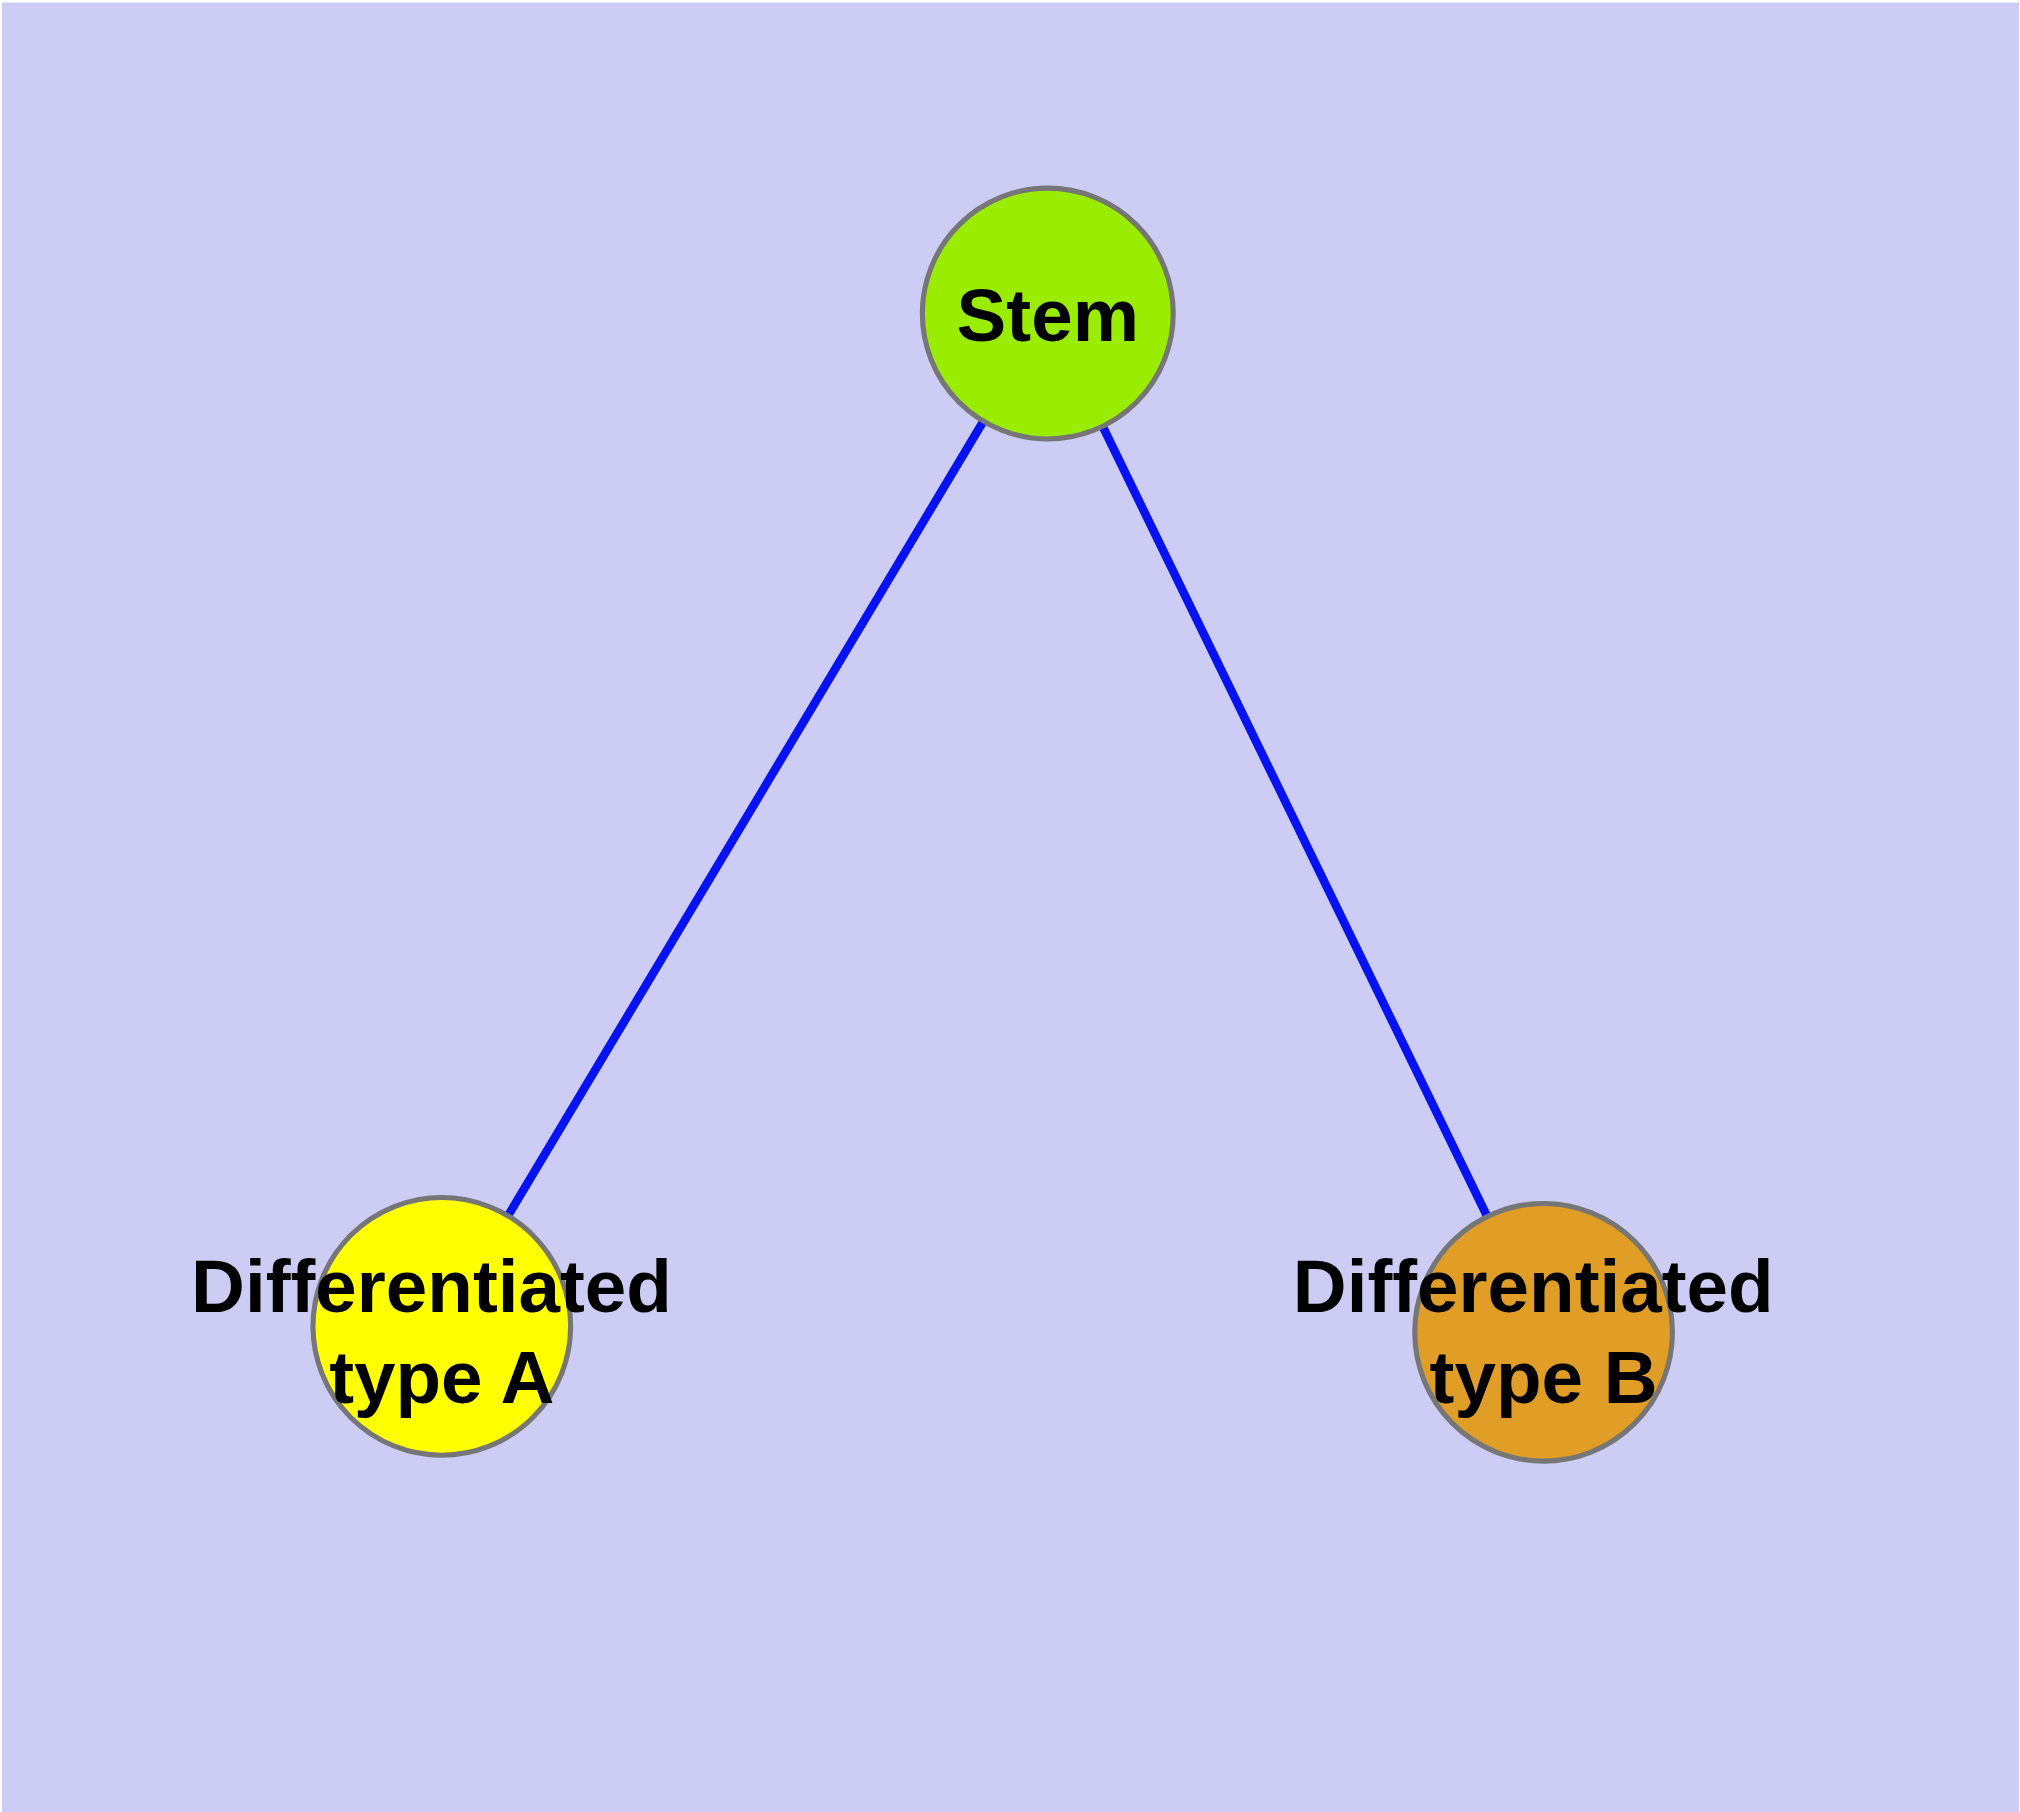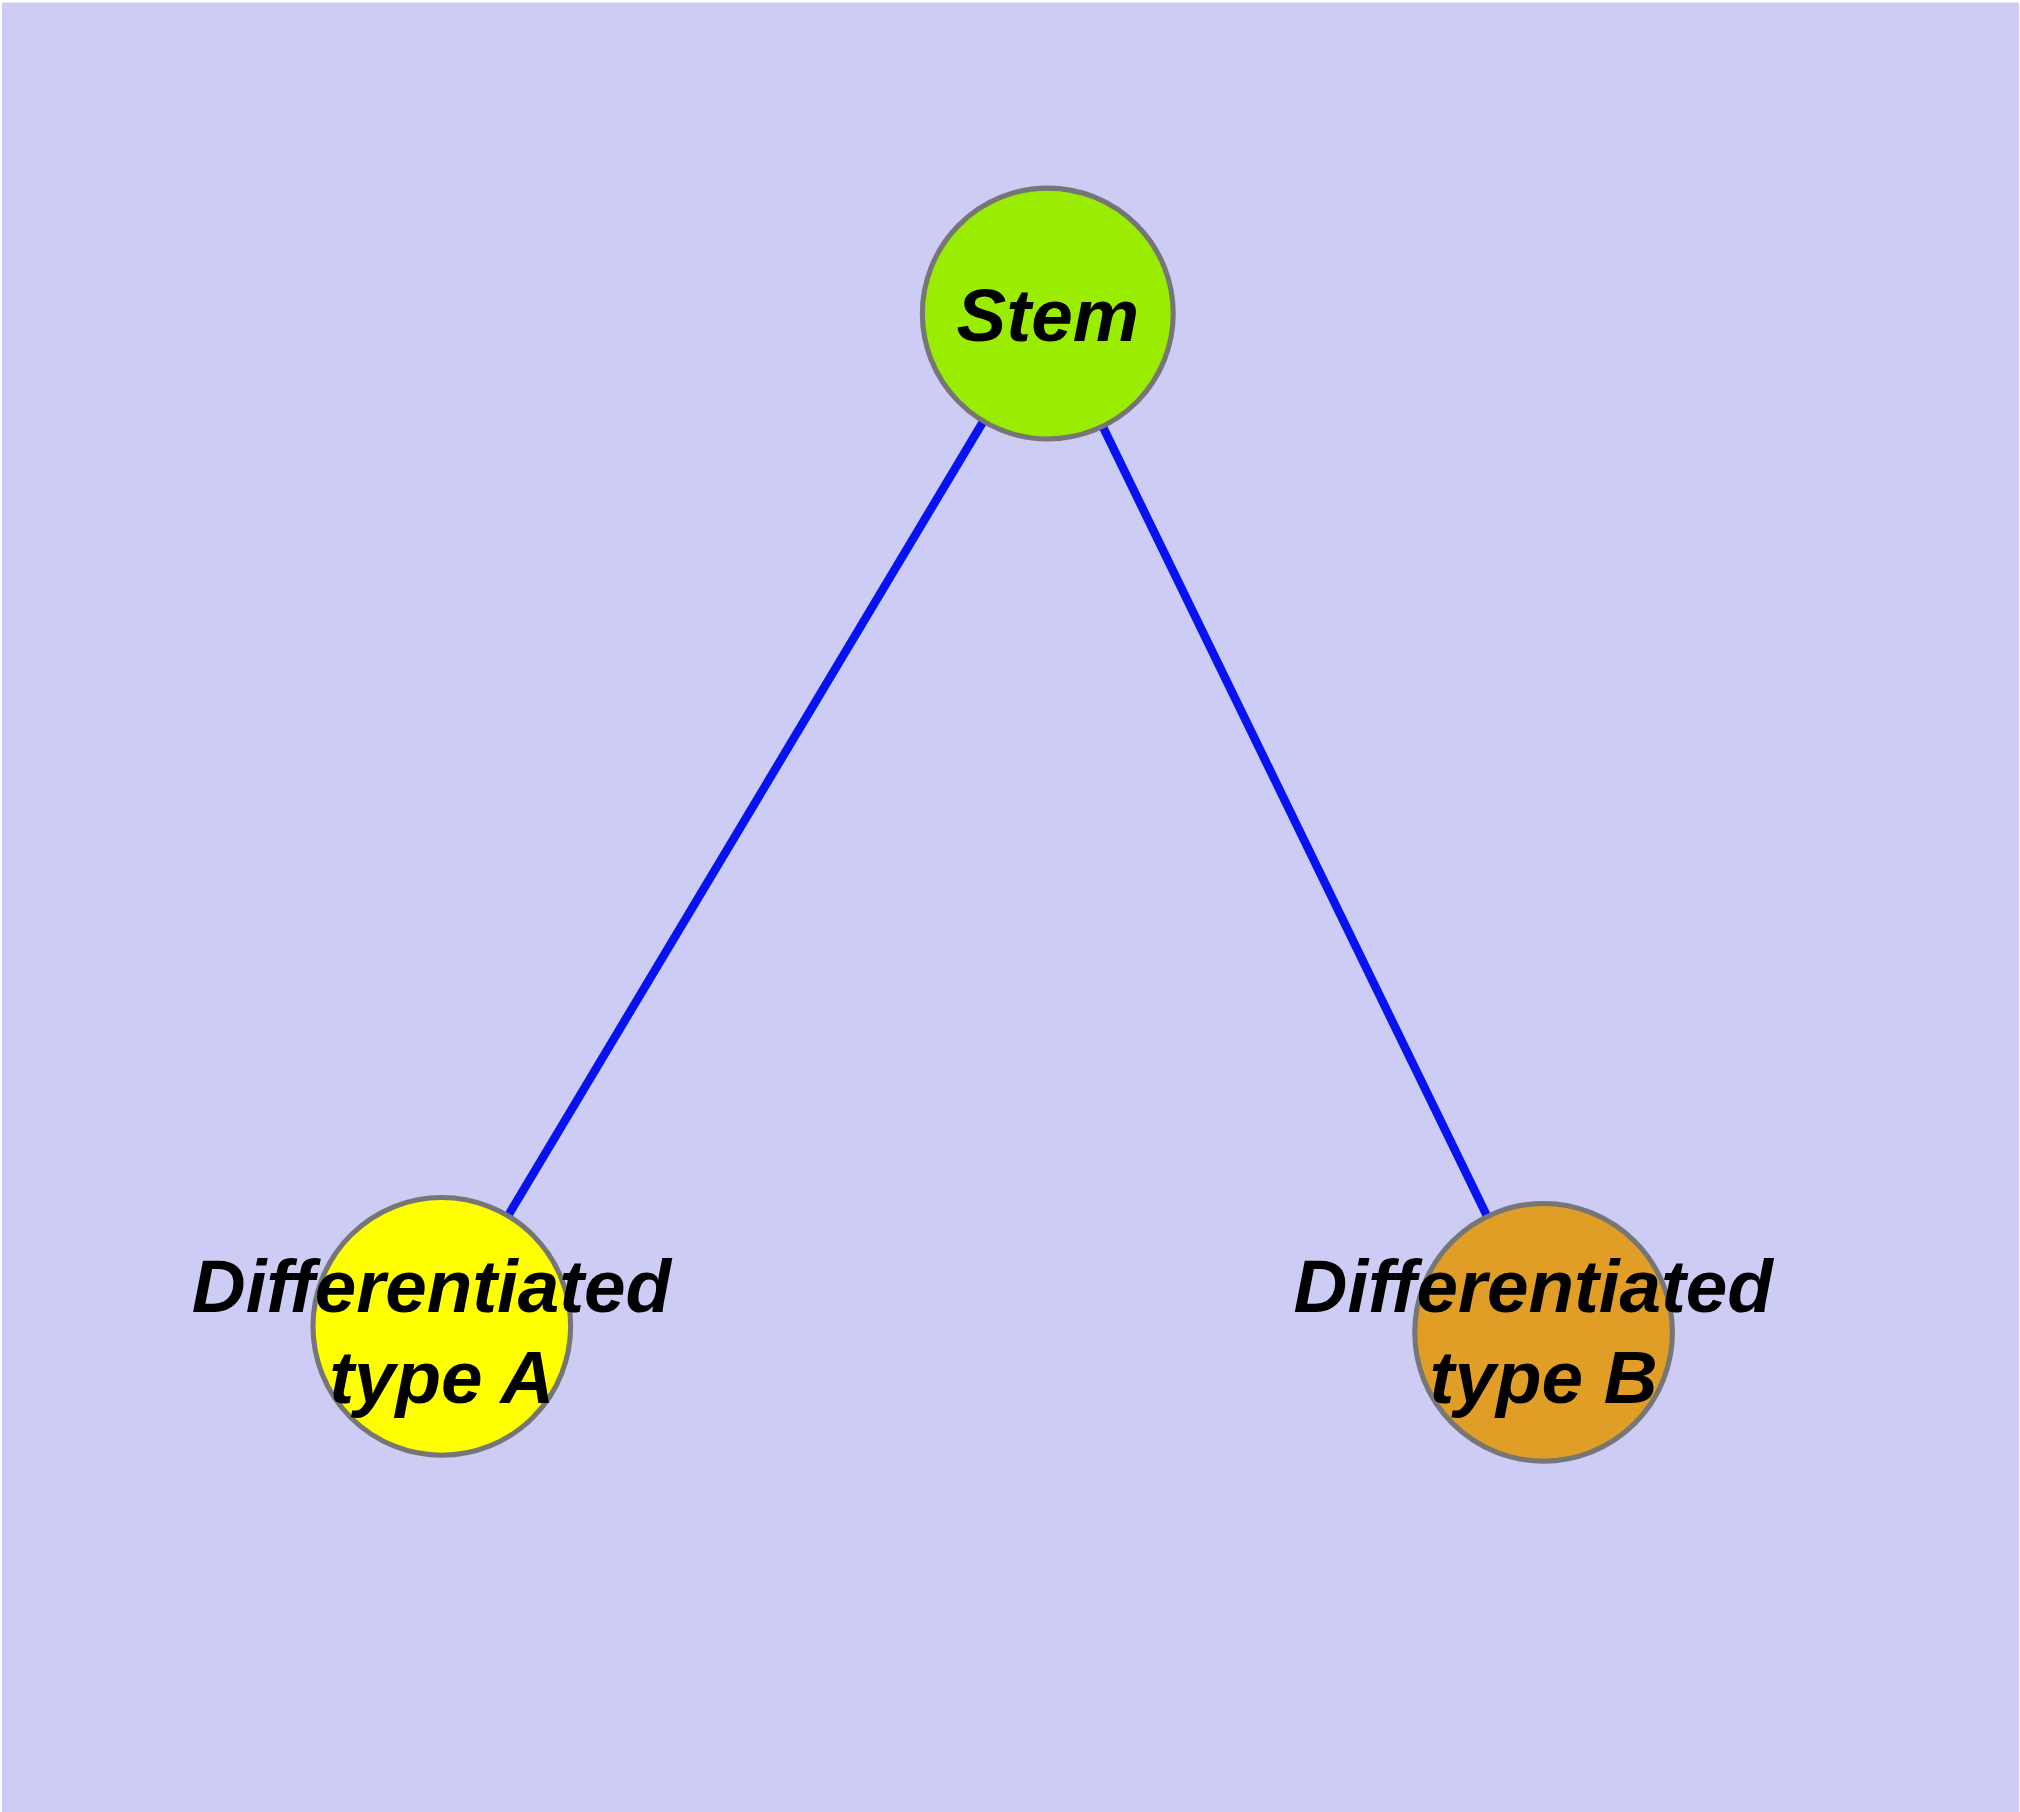--- a/index.html
+++ b/index.html
@@ -7,21 +7,20 @@
     padding: 0;
     background: #ffffff;
     width: 2021px;
     height: 1812px;
     overflow: hidden;
   }
   .stage {
     position: relative;
     width: 1976px;
     height: 1812px;
-    font-style: italic;
   }
   svg.graph {
     display: block;
     width: 2021px;
     height: 1812px;
   }
   .node-label, .stem-label {
     font-family: "Liberation Sans", "DejaVu Sans", sans-serif;
     font-weight: bold;
     font-size: 88px;

